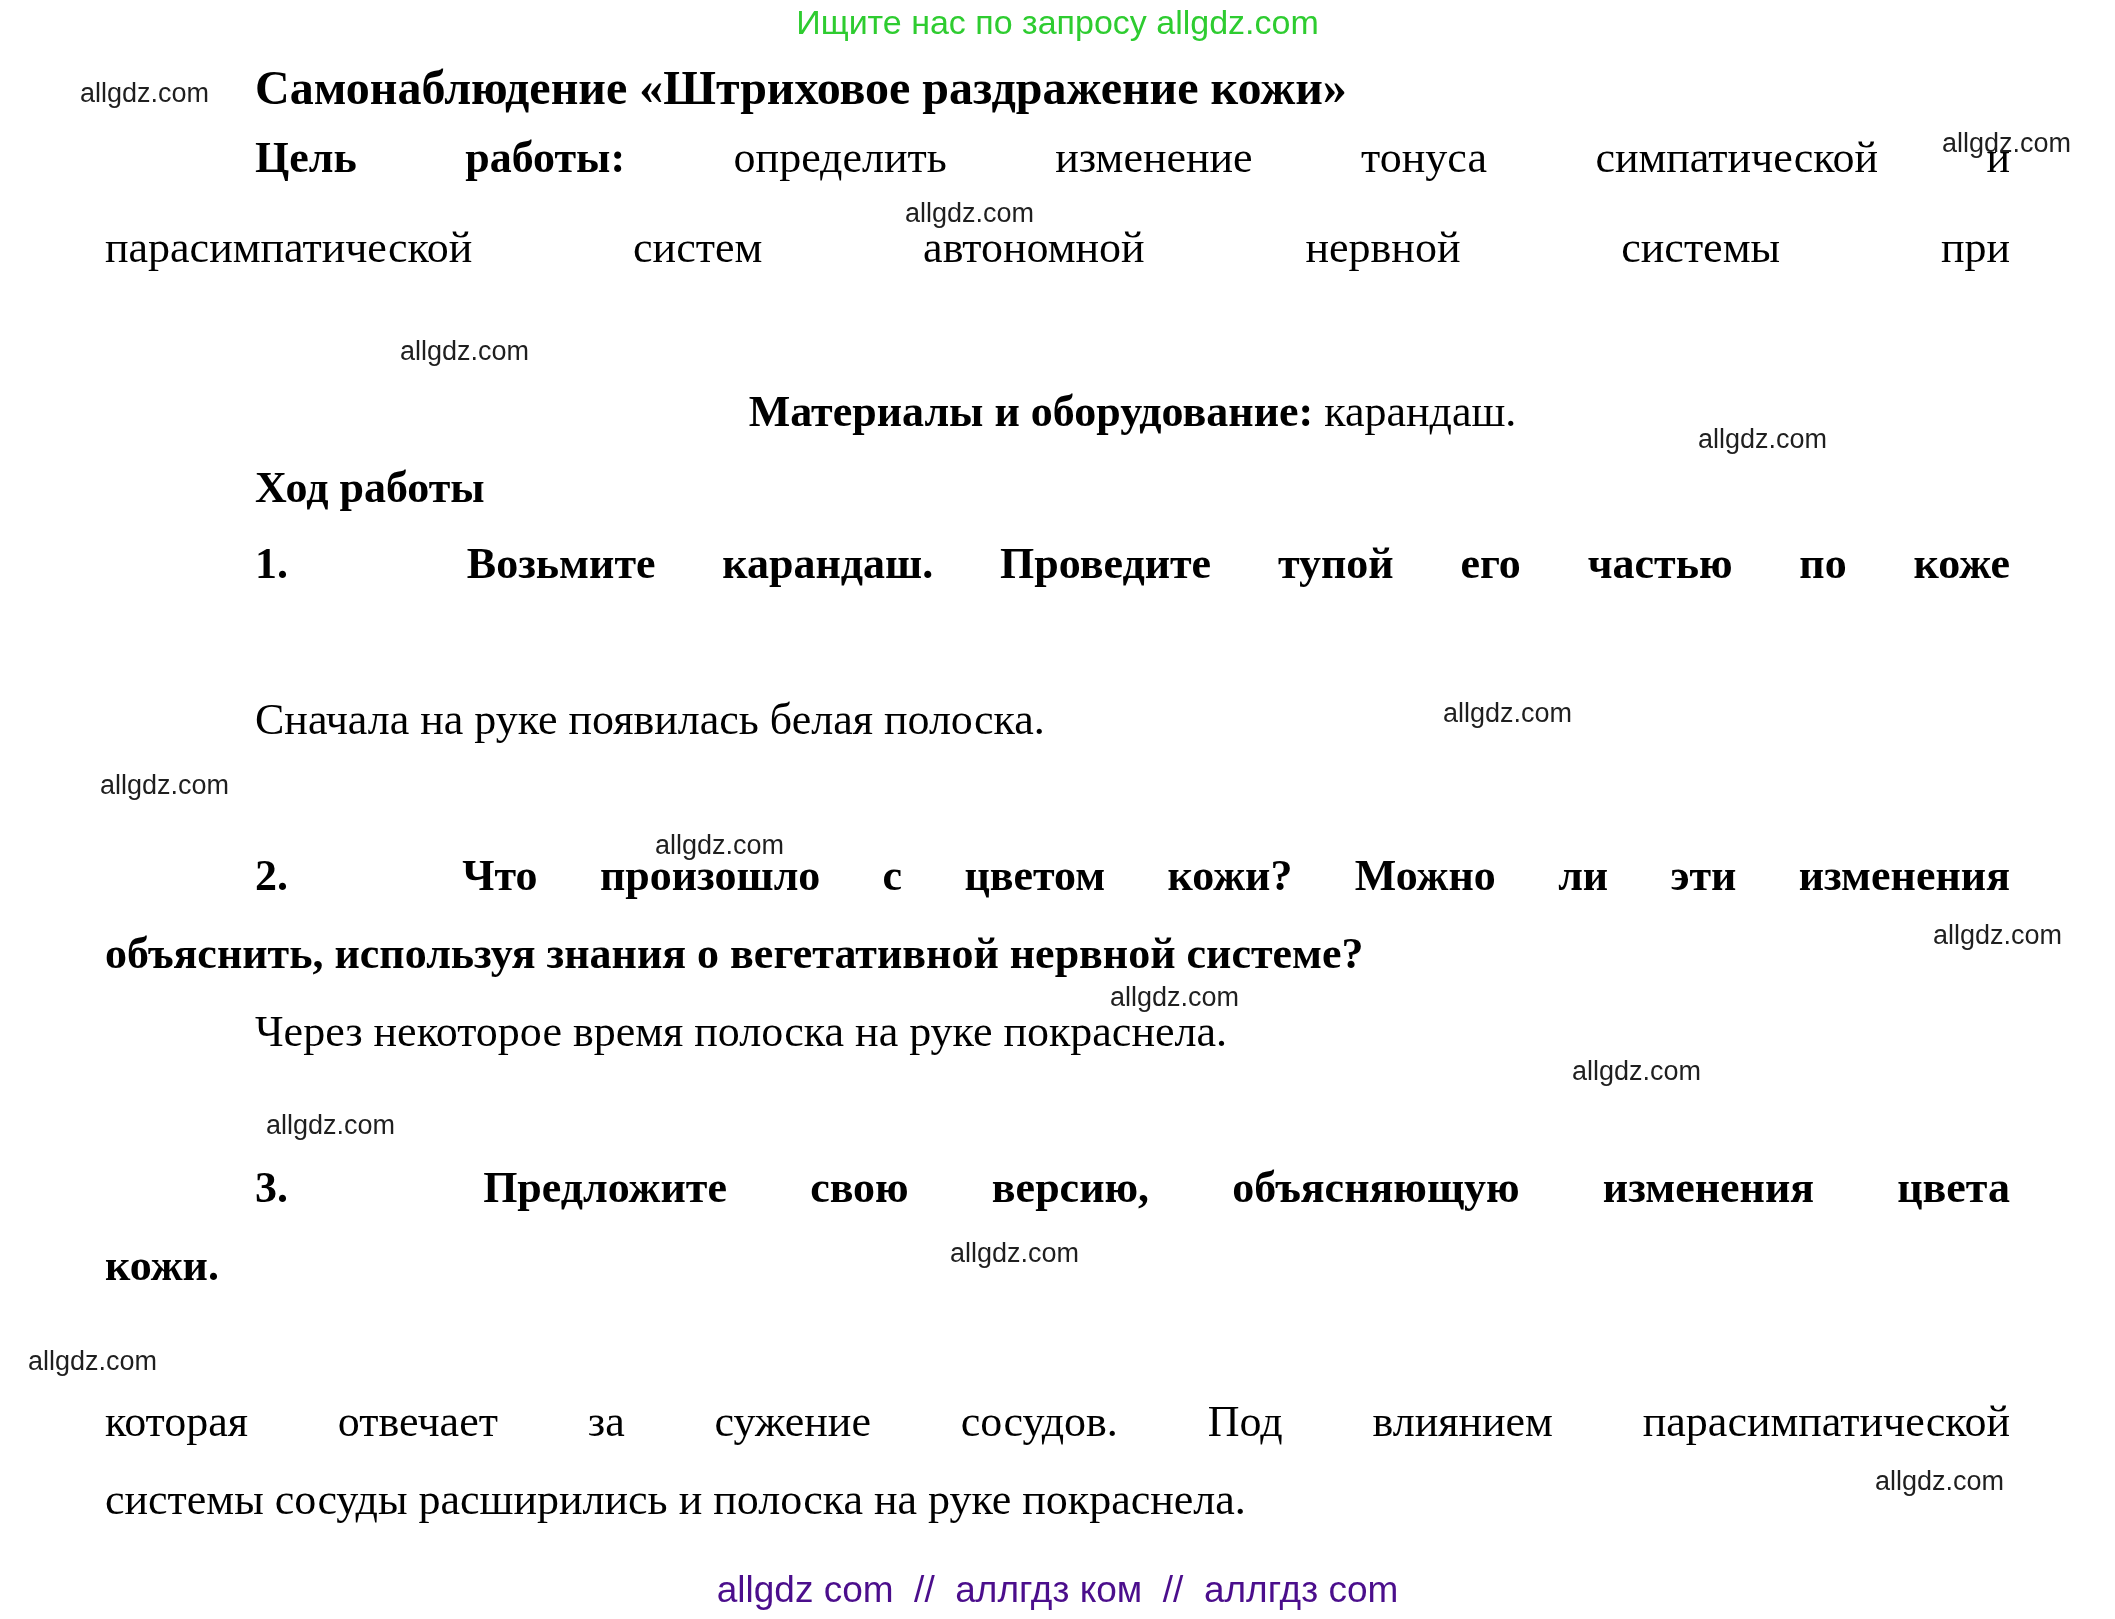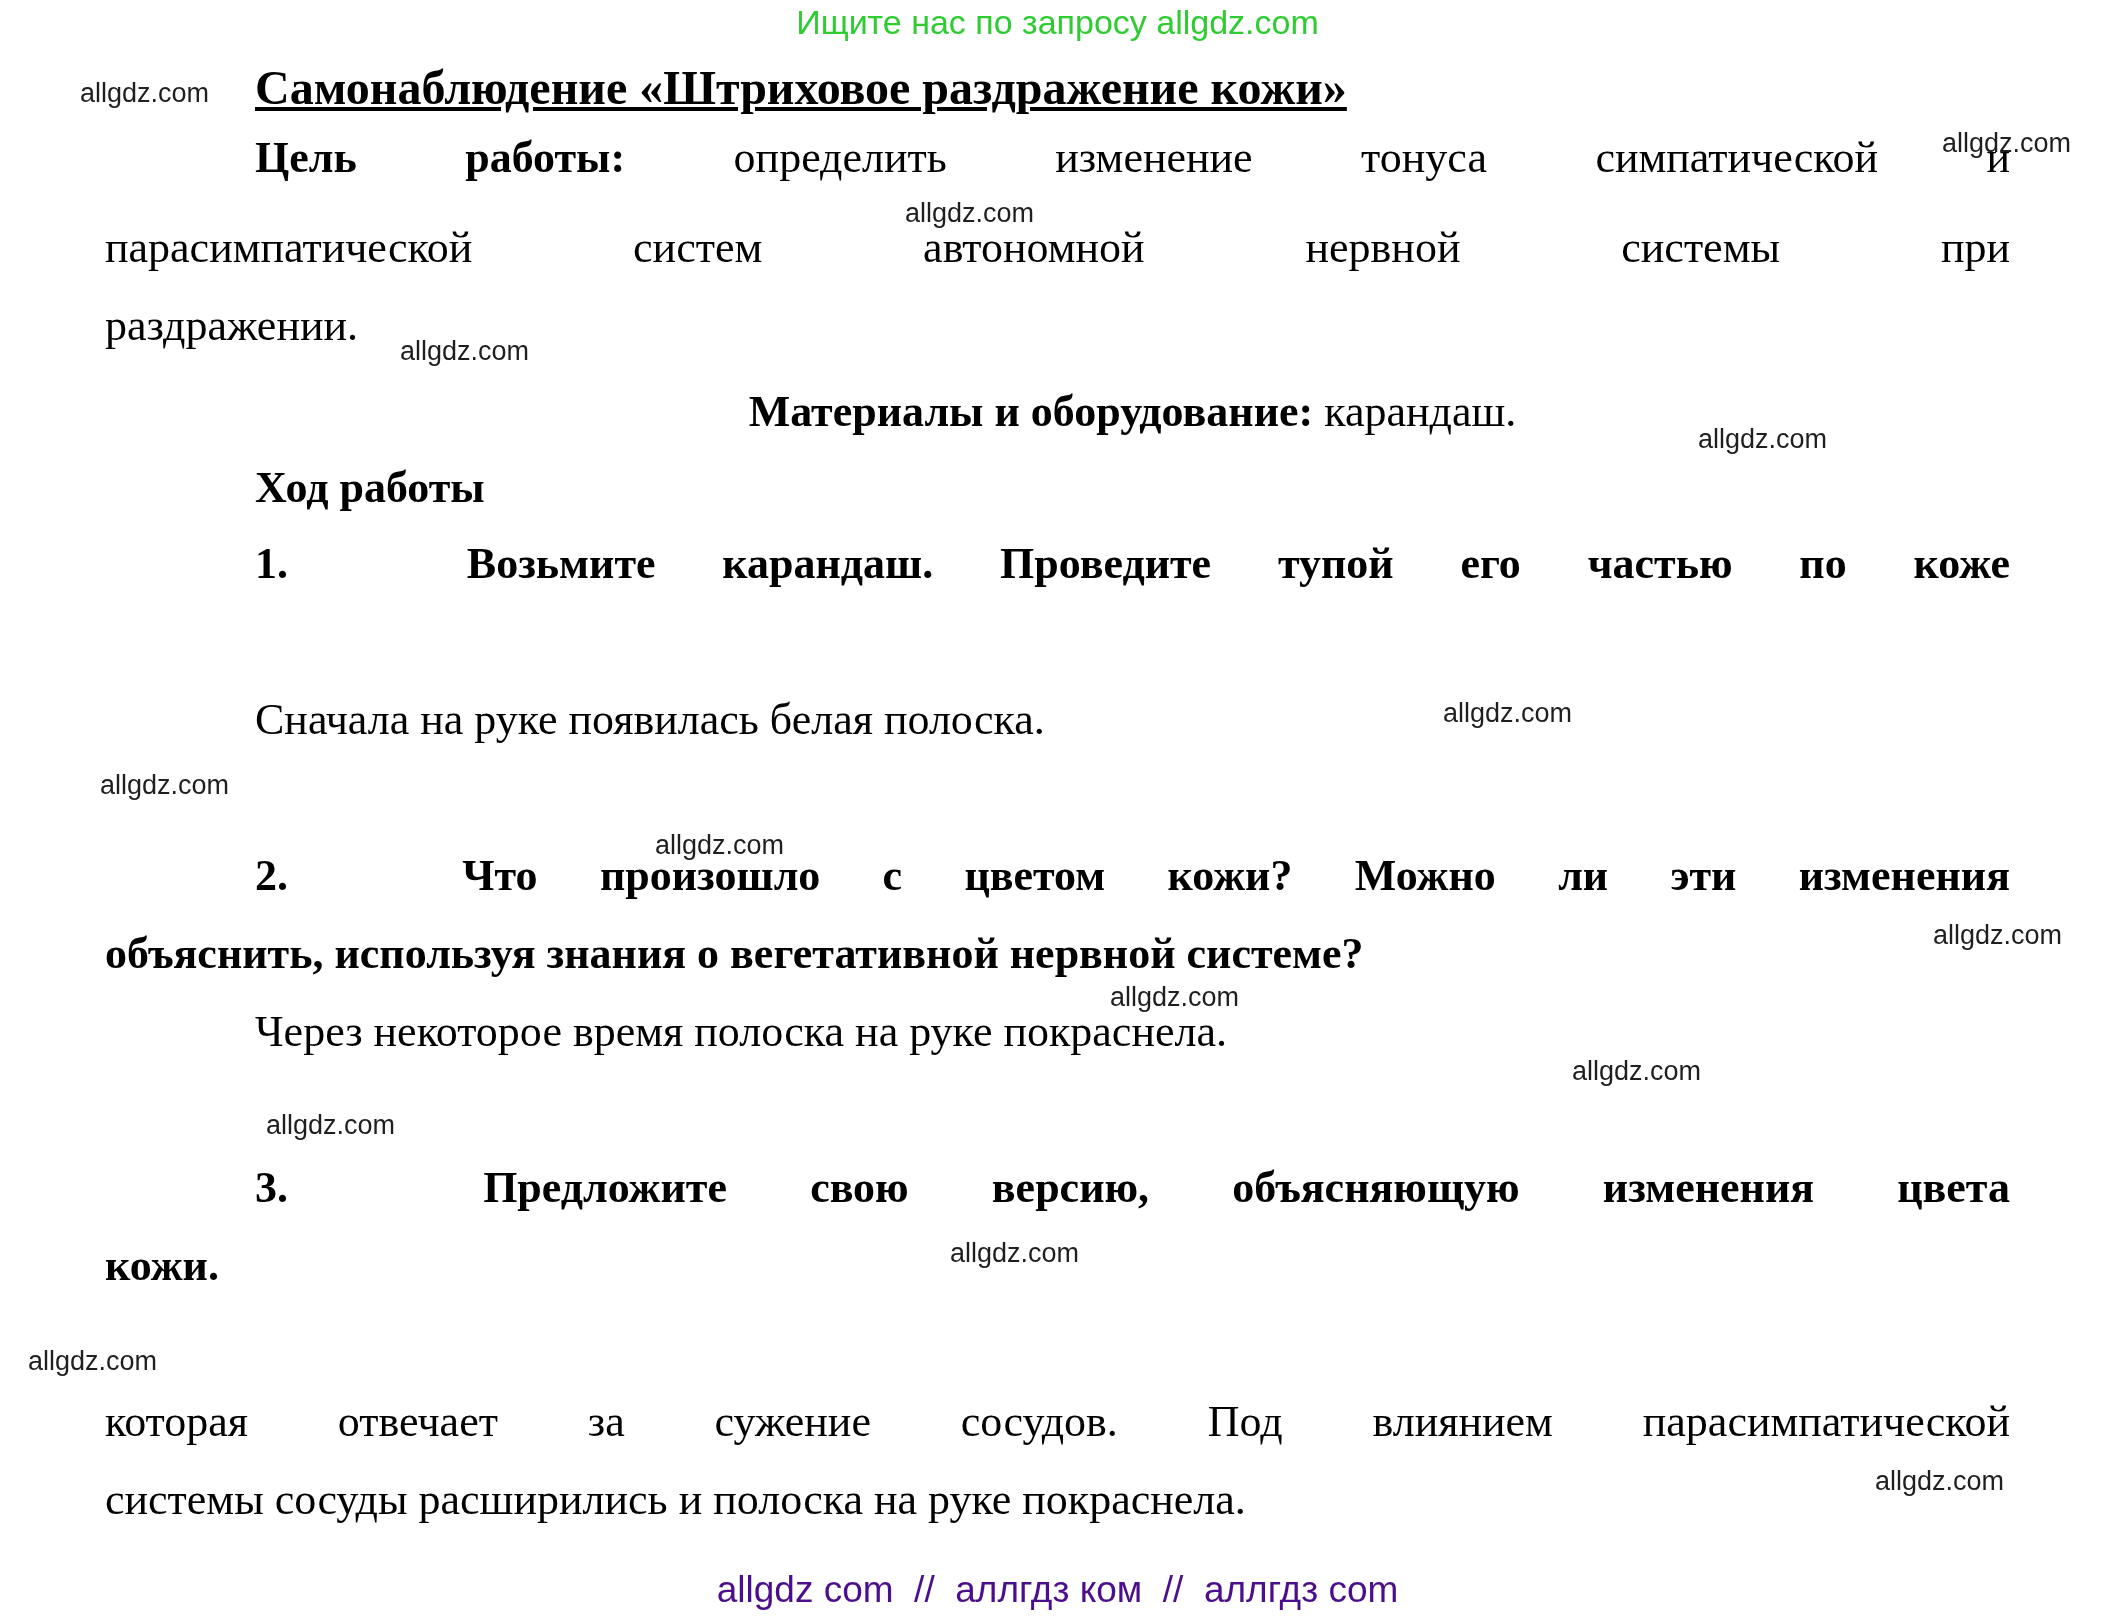--- a/index.html
+++ b/index.html
@@ -57,24 +57,23 @@
     font-size:37px;
     line-height:44px;
   }
 </style>
 </head>
 <body>
 
 <div class="page">
   <div class="promo-header" style="color: rgb(46, 204, 48);">Ищите нас по запросу allgdz.com</div>
   <div class="doc">
-      <div class="line ind" style="top: 58px; font-size: 48px; color: rgb(0, 0, 0); text-decoration: underline;"><span class="bold">Самонаблюдение «Штриховое раздражение кожи»</span></div>
+      <div class="line ind" style="top: 58px; font-size: 48px; color: rgb(0, 0, 0);"><span class="bold">Самонаблюдение «Штриховое раздражение кожи»</span></div>
       <div class="line j ind" style="top: 130px; color: rgb(0, 0, 0);"><span class="bold">Цель работы:</span> <span>определить изменение тонуса симпатической и</span></div>
       <div class="line j" style="top: 220px; color: rgb(0, 0, 0);"><span>парасимпатической систем автономной нервной системы при</span></div>
-      <div class="line" style="top: 298px; color: rgb(0, 0, 0);"><span>раздражении.</span></div>
       <div class="line ind" style="top: 384px; color: rgb(0, 0, 0); text-align: center;"><span class="bold">Материалы и оборудование:</span> <span>карандаш.</span></div>
       <div class="line ind" style="top: 460px; color: rgb(0, 0, 0);"><span class="bold">Ход работы</span></div>
       <div class="line j ind" style="top: 536px; color: rgb(0, 0, 0);"><span class="num bold">1.</span> <span class="bold">Возьмите карандаш. Проведите тупой его частью по коже</span></div>
       <div class="line ind" style="top: 692px; color: rgb(0, 0, 0);"><span>Сначала на руке появилась белая полоска.</span></div>
       <div class="line j ind" style="top: 848px; color: rgb(0, 0, 0);"><span class="num bold">2.</span> <span class="bold">Что произошло с цветом кожи? Можно ли эти изменения</span></div>
       <div class="line" style="top: 926px; color: rgb(0, 0, 0);"><span class="bold">объяснить, используя знания о вегетативной нервной системе?</span></div>
       <div class="line ind" style="top: 1004px; color: rgb(0, 0, 0);"><span>Через некоторое время полоска на руке покраснела.</span></div>
       <div class="line j ind" style="top: 1160px; color: rgb(0, 0, 0);"><span class="num bold">3.</span> <span class="bold">Предложите свою версию, объясняющую изменения цвета</span></div>
       <div class="line" style="top: 1238px; color: rgb(0, 0, 0);"><span class="bold">кожи.</span></div>
       <div class="line j" style="top: 1394px; color: rgb(0, 0, 0);"><span>которая отвечает за сужение сосудов. Под влиянием парасимпатической</span></div>

